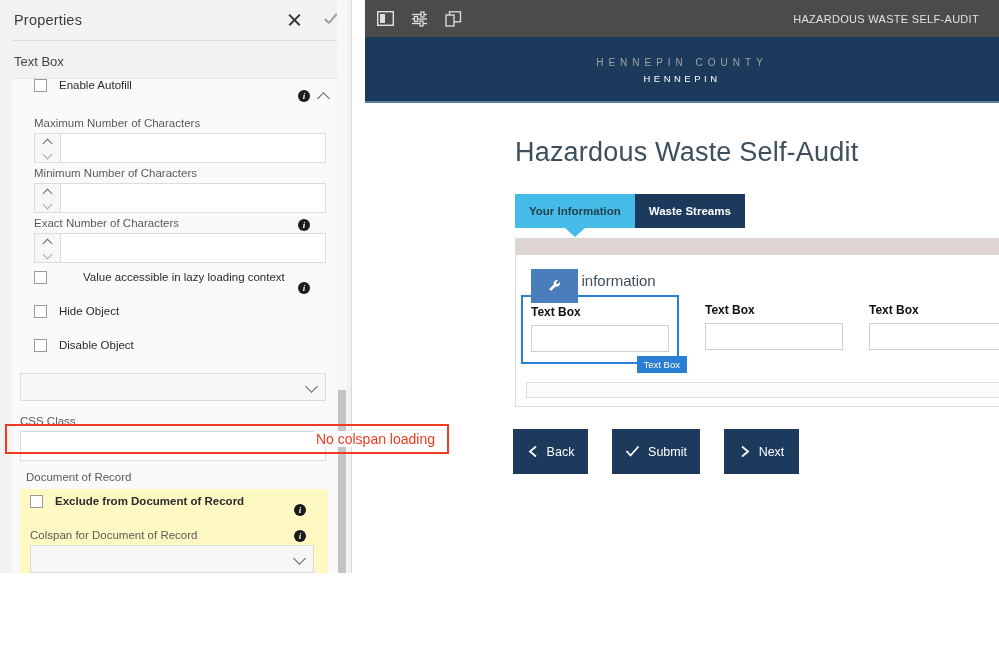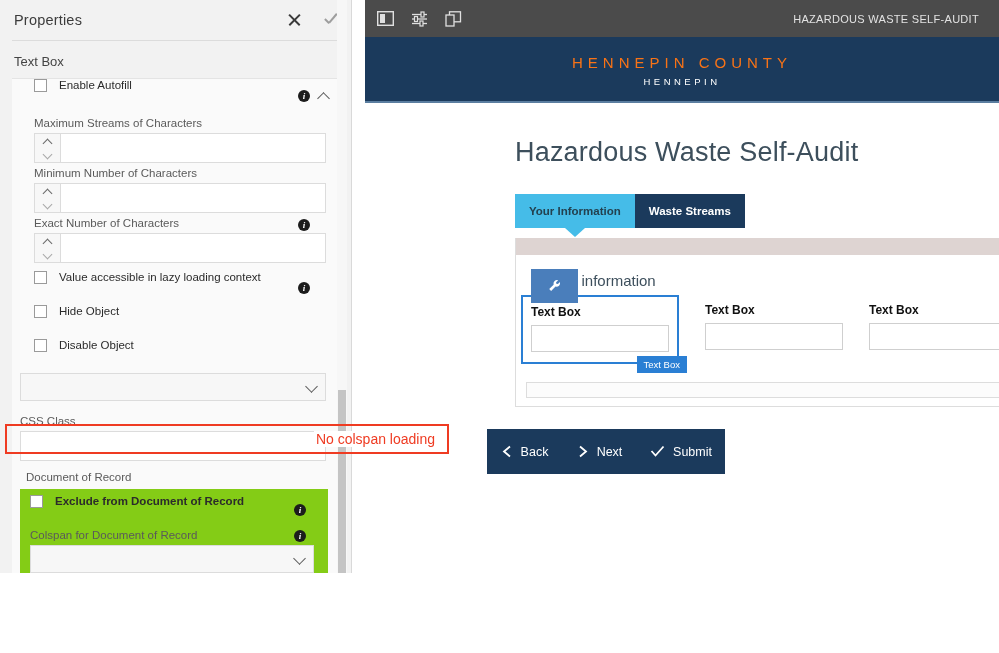--- a/index.html
+++ b/index.html
@@ -97,21 +97,21 @@
   }
   .sel-wrap{
     position:relative;margin:0 14px 0 22px;height:28px;
     border:1px solid #dcdcdc;background:#f7f7f7;box-sizing:border-box;cursor:pointer;
   }
   .sel-wrap .sel-chev{position:absolute;right:7px;top:7px;}
   .sel-val{font-size:12px;color:#333;line-height:26px;padding-left:8px;}
 
   .group-label{font-size:11.5px;color:#5a5a5a;padding:10px 0 6px 14px;}
   .subgroup{
-    margin:0 12px 0 22px;background:#84cc16;border:none;padding:6px 0 10px 0;
+    margin:0 12px 0 22px;background:#fef9c3;border:none;padding:6px 0 10px 0;
   }
   .subgroup .chk-row{padding-left:10px;height:30px;}
   .subgroup .field-label{padding-left:10px;}
   .subgroup .sel-wrap{margin:0 14px 0 10px;}
   .subgroup .row-info{right:22px;}
 
   .patterns-row{
     display:flex;align-items:center;gap:10px;height:30px;padding-left:22px;
     margin-top:14px;border-top:1px solid #e0e0e0;padding-top:4px;cursor:pointer;
   }
@@ -146,21 +146,21 @@
   .tb-icons{display:flex;align-items:center;gap:14px;margin-left:10px;}
   .tb-ic{width:20px;height:20px;display:flex;align-items:center;justify-content:center;cursor:pointer;}
   .doc-title{
     position:absolute;right:20px;top:50%;transform:translateY(-50%);
     color:#e2e2e2;font-size:11px;letter-spacing:.3px;white-space:nowrap;
   }
   .county-hdr{
     height:61px;background:#1b3a5c;display:flex;flex-direction:column;
     align-items:center;justify-content:center;border-bottom:2px solid #5b7ea0;
   }
-  .county-name{color:#f97316;font-size:15px;letter-spacing:5px;}
+  .county-name{color:#a3a3a3;font-size:10px;letter-spacing:5px;}
   .county-sub{color:#fff;font-size:9.5px;letter-spacing:3.5px;margin-top:5px;}
 
   .page-body{padding:0 0 0 0;background:#fff;}
   .page-title{
     font-size:27px;color:#3d4f5c;font-weight:normal;margin:34px 0 0 150px;letter-spacing:.2px;
   }
   .tabs{display:flex;margin:26px 0 0 150px;position:relative;}
   .tab{
     font-size:11.5px;font-weight:bold;padding:11px 14px;cursor:pointer;position:relative;
   }
@@ -197,21 +197,21 @@
     display:block;width:100%;height:27px;border:1px solid #cfcfcf;background:#fff;
     box-sizing:border-box;font-family:inherit;font-size:12px;padding:0 5px;outline:none;
   }
   .sel-badge{
     position:absolute;right:-10px;bottom:-11px;background:#2a7fd4;color:#fff;
     font-size:9.5px;padding:3px 7px;white-space:nowrap;z-index:5;
   }
   .form-footer{
     margin:18px 10px 8px 10px;height:14px;border:1px solid #ddd;background:#fcfcfc;
   }
-  .btn-row{display:flex;margin:22px 0 0 74px;padding-left:48px;}
+  .btn-row{display:flex;gap:24px;margin:22px 0 0 100px;padding-left:48px;}
   .nav-btn{
     width:75px;height:45px;background:#1b3a5c;color:#fff;display:flex;align-items:center;
     justify-content:center;gap:8px;font-size:12.5px;cursor:pointer;border:none;
     font-family:inherit;
   }
   .nav-ico{display:flex;align-items:center;justify-content:center;}
 </style>
 </head>
 <body>
 
@@ -236,21 +236,21 @@
     <div class="scrollarea">
       <div class="section-card">
 
         <div class="chk-row">
           <span class="chk"></span>
           <span class="chk-label">Enable Autofill</span>
           <span class="info-i row-info">i</span>
           <span class="collapse-chev"><span class="chev up"></span></span>
         </div>
 
-        <div class="field-label">Maximum Streams of Characters</div>
+        <div class="field-label">Maximum Number of Characters</div>
         <div class="spin-wrap">
           <div class="spin-btns">
             <div class="spin-b up">
                 <span class="chev up"></span>
               </div>
             <div class="spin-b dn">
                 <span class="chev down"></span>
               </div>
           </div>
           <input class="spin-input" value="" style="">
@@ -278,21 +278,21 @@
             <div class="spin-b up">
                 <span class="chev up"></span>
               </div>
             <div class="spin-b dn">
                 <span class="chev down"></span>
               </div>
           </div>
           <input class="spin-input" value="" style="">
         </div>
 
-        <div class="chk-row" style="margin-top:8px;">
+        <div class="chk-row" style="margin-top:8px;gap:24px;">
           <span class="chk"></span>
           <span class="chk-label">Value accessible in lazy loading context</span>
           <span class="info-i row-info">i</span>
         </div>
 
         <div class="chk-row">
           <span class="chk"></span>
           <span class="chk-label">Hide Object</span>
         </div>
 
@@ -421,33 +421,33 @@
 
       <div class="btn-row">
         <button class="nav-btn">
           <span class="nav-ico">
             <svg width="12" height="13" viewBox="0 0 12 13">
                 <polyline points="9,1.5 3,6.5 9,11.5" fill="none" stroke="#fff" stroke-width="1.8"></polyline>
               </svg>
           </span>
           <span>Back</span>
         </button>
+        <button class="nav-btn" style="width:88px;">
+          <span class="nav-ico">
+            <svg width="15" height="13" viewBox="0 0 15 13">
+                <polyline points="1.5,6 5.5,10.5 13.5,1.5" fill="none" stroke="#fff" stroke-width="1.8"></polyline>
+              </svg>
+          </span>
+          <span>Submit</span>
+        </button>
         <button class="nav-btn">
           <span class="nav-ico">
             <svg width="12" height="13" viewBox="0 0 12 13">
                 <polyline points="3,1.5 9,6.5 3,11.5" fill="none" stroke="#fff" stroke-width="1.8"></polyline>
               </svg>
           </span>
           <span>Next</span>
         </button>
-        <button class="nav-btn" style="width:88px;">
-          <span class="nav-ico">
-            <svg width="15" height="13" viewBox="0 0 15 13">
-                <polyline points="1.5,6 5.5,10.5 13.5,1.5" fill="none" stroke="#fff" stroke-width="1.8"></polyline>
-              </svg>
-          </span>
-          <span>Submit</span>
-        </button>
       </div>
     </div>
   </div>
 
 </div>
 
 </body></html>

